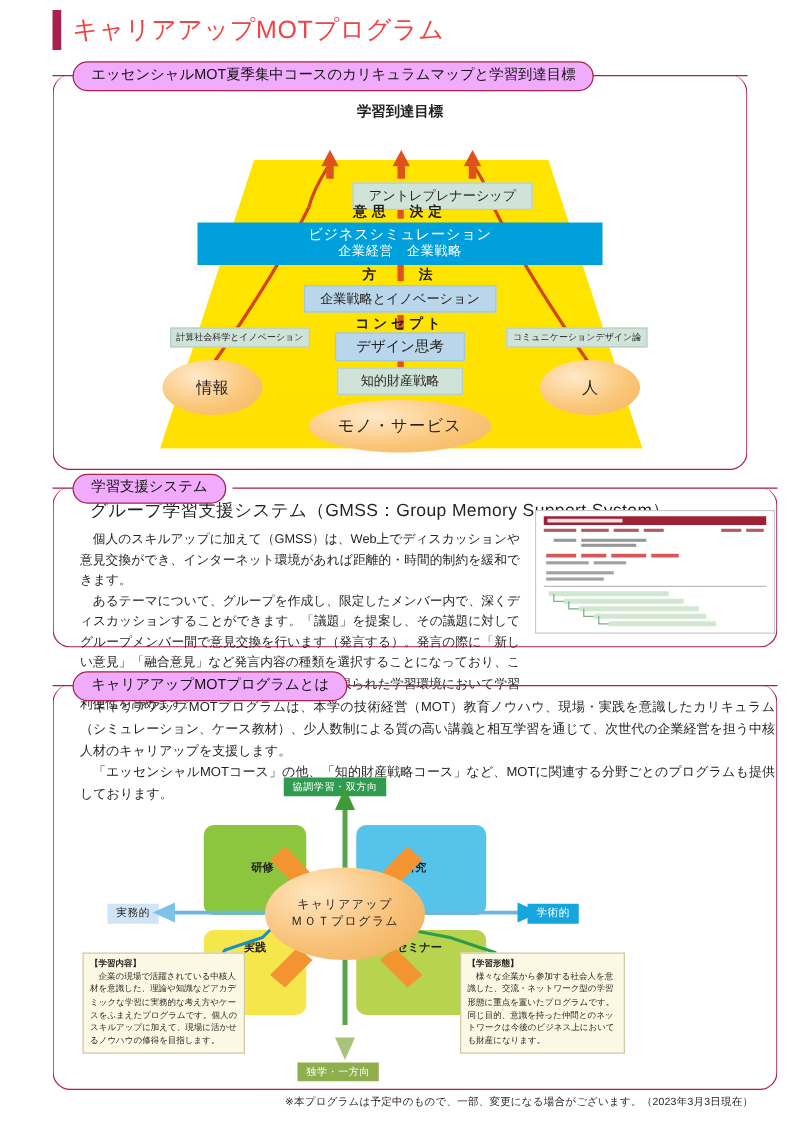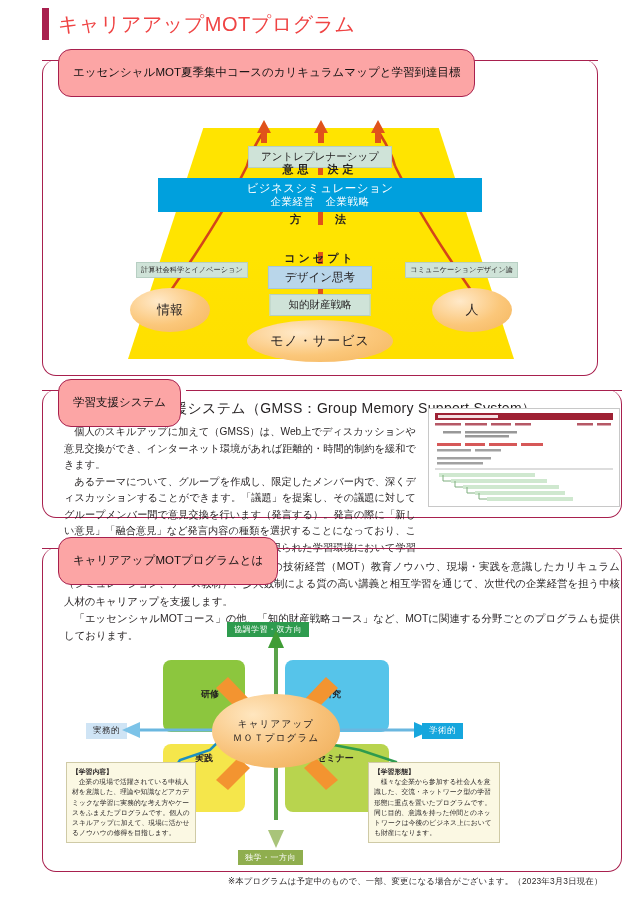--- a/index.html
+++ b/index.html
@@ -13,22 +13,22 @@
   
   .title-row{position:absolute;left:42px;top:8px;display:flex;align-items:center;}
   .title-bar{width:7px;height:32px;background:#a8204e;margin-right:9px;}
   .title-text{font-size:20px;letter-spacing:.5px;color:#ef4444;line-height:32px;white-space:nowrap;}
 
   
   .frame{position:absolute;border:1px solid #a8204e;border-radius:14px;box-sizing:border-box;}
   .frame.open-top{border-top:none;}
   .frame-toptrim{position:absolute;height:1px;background:#a8204e;}
   .tab{
-    position:absolute;border:1px solid #a8204e;border-radius:13px;background:#fca5a5;
-    height:22px;line-height:21px;padding:12px 14px;font-size:11.5px;color:#111;white-space:nowrap;z-index:5;
+    position:absolute;border:1px solid #a8204e;border-radius:13px;background:#f0abfc;
+    height:22px;line-height:21px;padding:0 14px;font-size:11.5px;color:#111;white-space:nowrap;z-index:5;
   }
 
   
   .pyr-wrap{position:absolute;left:52px;top:62px;width:536px;height:312px;}
   .goal-label{position:absolute;left:0;right:0;top:20px;text-align:center;font-size:11.5px;font-weight:bold;color:#231f20;}
   .goal-box{
     position:absolute;left:50%;transform:translateX(-50%);top:36px;
     background:#f6d5cd;color:#231f20;font-size:13.5px;font-weight:bold;
     padding:4px 16px;white-space:nowrap;letter-spacing:1px;
   }
@@ -116,27 +116,28 @@
       </g>
 
       <g fill="#e0521b">
         <rect x="266" y="100" width="5" height="13"></rect>
         <rect x="266" y="150" width="5" height="13"></rect>
         <rect x="266" y="190" width="5" height="12"></rect>
         <rect x="266" y="216" width="5" height="16"></rect>
       </g>
     </svg>
 
-    <div class="pyr-layer box-green" style="top:84px;">アントレプレナーシップ</div>
+    <div class="pyr-layer box-green" style="top:84px;margin-left:34px;">アントレプレナーシップ</div>
     <div class="conn-label" style="top:100px;">意思　決定</div>
     <div class="pyr-layer box-cyan" style="top:116px;width:324px;box-sizing:border-box;">
       <div>ビジネスシミュレーション</div>
       <div style="font-size:10.5px;">企業経営　企業戦略</div>
     </div>
     <div class="conn-label" style="top:150px;">方　　法</div>
+    <div class="pyr-layer box-blue" style="top:166px;">企業戦略とイノベーション</div>
     <div class="conn-label" style="top:189px;letter-spacing:3px;">コンセプト</div>
     <div class="pyr-layer box-blue" style="top:204px;font-size:11.5px;padding:3px 16px;">デザイン思考</div>
     <div class="pyr-layer box-green" style="top:232px;padding:3px 18px;">知的財産戦略</div>
 
     <div class="side-box" style="left:84px;top:200px;">計算社会科学とイノベーション</div>
     <div class="side-box" style="right:70px;top:200px;">コミュニケーションデザイン論</div>
 
     <div class="ellipse" style="left:78px;top:226px;width:80px;height:44px;font-size:13px;">情報</div>
     <div class="ellipse" style="right:76px;top:226px;width:80px;height:44px;font-size:13px;">人</div>
     <div class="ellipse" style="left:50%;transform:translateX(-50%);top:258px;width:146px;height:42px;font-size:13px;letter-spacing:1px;">モノ・サービス</div>

